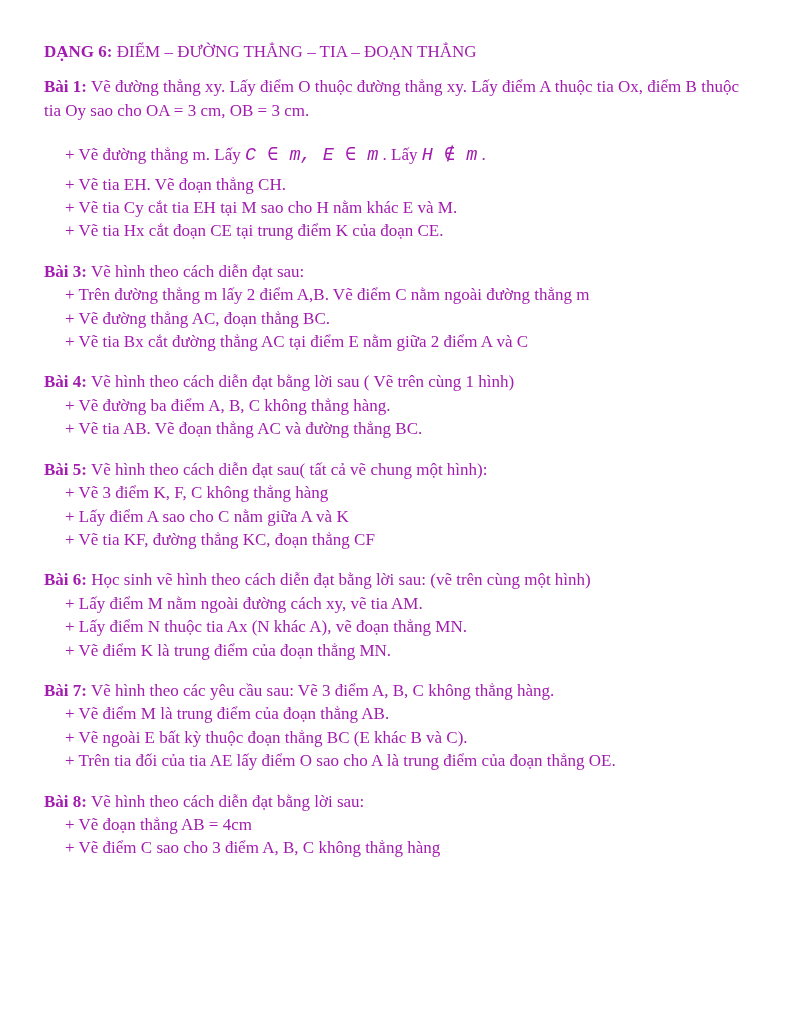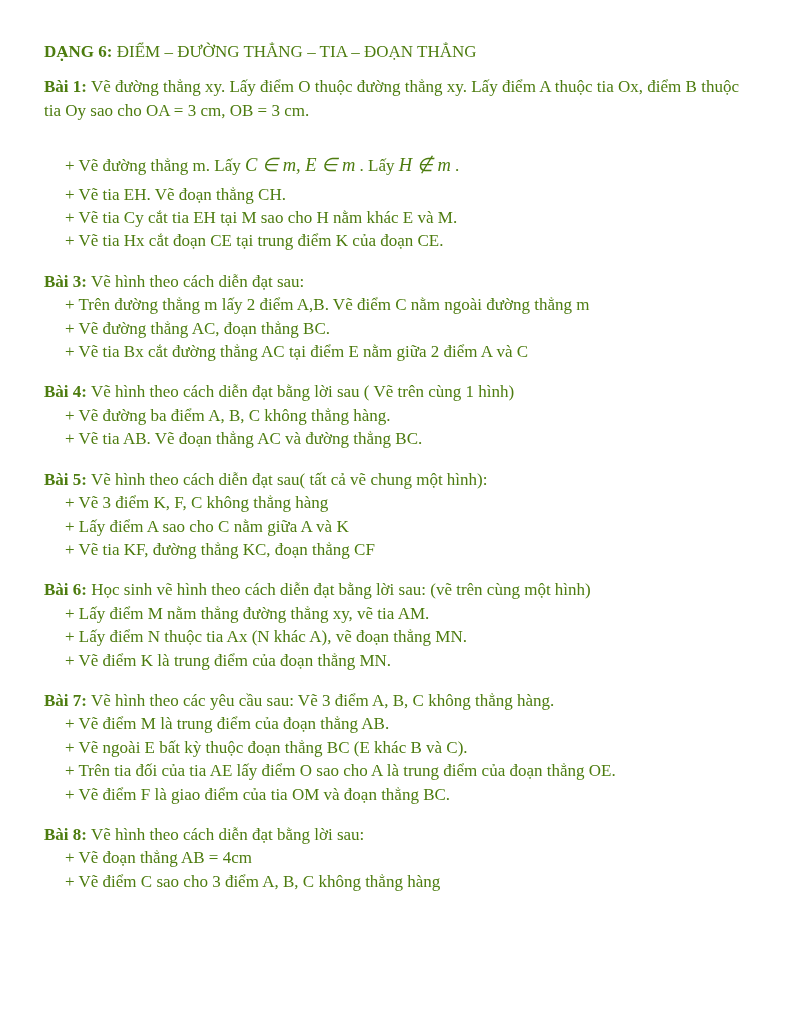--- a/index.html
+++ b/index.html
@@ -5,33 +5,33 @@
   html, body { margin: 0; padding: 0; background: #ffffff; }
   body { width: 792px; height: 1024px; overflow: hidden; }
   .page {
     box-sizing: border-box;
     width: 792px;
     height: 1024px;
     padding: 40px 40px 0 44px;
     font-family: "Liberation Serif", serif;
     font-size: 17px;
     line-height: 23.4px;
-    color: #4d7c0f;
+    color: #a21caf;
     background: #ffffff;
   }
   p { margin: 0; }
   .doc-title { margin-bottom: 12px; }
   .label { font-weight: bold; }
   .section { margin-bottom: 17px; }
-  .section.s1 { margin-bottom: 32px; }
+  .section.s1 { margin-bottom: 21px; }
   .items { padding-left: 21px; }
   .math {
     font-style: italic;
     font-size: 18.5px;
-    font-family: Liberation Serif, serif;
+    font-family: Liberation Mono, monospace;
   }
   .math-line { margin-bottom: 5px; }
 </style>
 </head>
 <body>
 
 <div class="page">
 
   <p class="doc-title">
     <span class="label">DẠNG 6:</span>
@@ -88,36 +88,35 @@
       <p class="item">+ Vẽ tia KF, đường thẳng KC, đoạn thẳng CF</p>
     </div>
   </div>
 
   <div class="section">
     <p>
       <span class="label">Bài 6:</span>
       <span>Học sinh vẽ hình theo cách diễn đạt bằng lời sau: (vẽ trên cùng một hình)</span>
     </p>
     <div class="items">
-      <p class="item">+ Lấy điểm M nằm thẳng đường thẳng xy, vẽ tia AM.</p>
+      <p class="item">+ Lấy điểm M nằm ngoài đường cách xy, vẽ tia AM.</p>
       <p class="item">+ Lấy điểm N thuộc tia Ax (N khác A), vẽ đoạn thẳng MN.</p>
       <p class="item">+ Vẽ điểm K là trung điểm của đoạn thẳng MN.</p>
     </div>
   </div>
 
   <div class="section">
     <p>
       <span class="label">Bài 7:</span>
       <span>Vẽ hình theo các yêu cầu sau: Vẽ 3 điểm A, B, C không thẳng hàng.</span>
     </p>
     <div class="items">
       <p class="item">+ Vẽ điểm M là trung điểm của đoạn thẳng AB.</p>
       <p class="item">+ Vẽ ngoài E bất kỳ thuộc đoạn thẳng BC (E khác B và C).</p>
       <p class="item">+ Trên tia đối của tia AE lấy điểm O sao cho A là trung điểm của đoạn thẳng OE.</p>
-      <p class="item">+ Vẽ điểm F là giao điểm của tia OM và đoạn thẳng BC.</p>
     </div>
   </div>
 
   <div class="section">
     <p>
       <span class="label">Bài 8:</span>
       <span>Vẽ hình theo cách diễn đạt bằng lời sau:</span>
     </p>
     <div class="items">
       <p class="item">+ Vẽ đoạn thẳng AB = 4cm</p>

